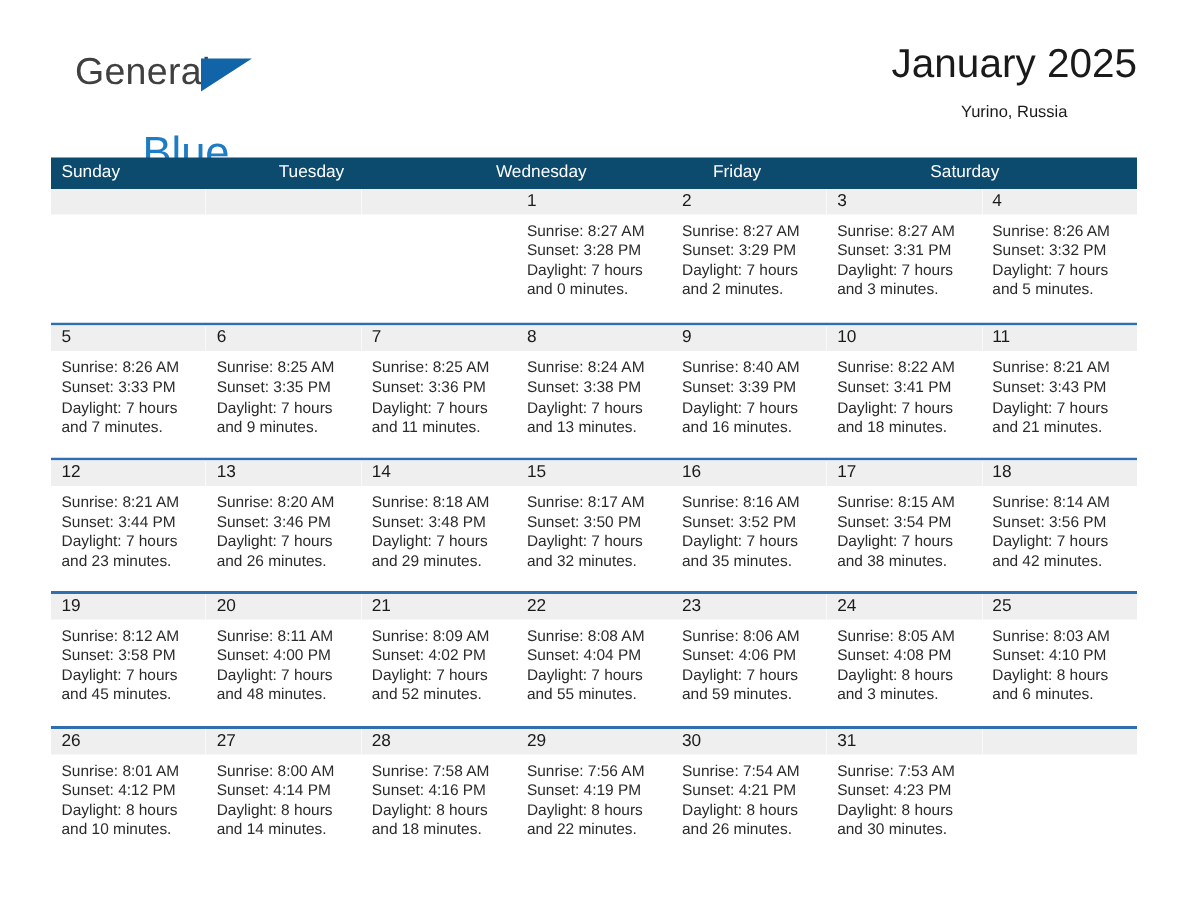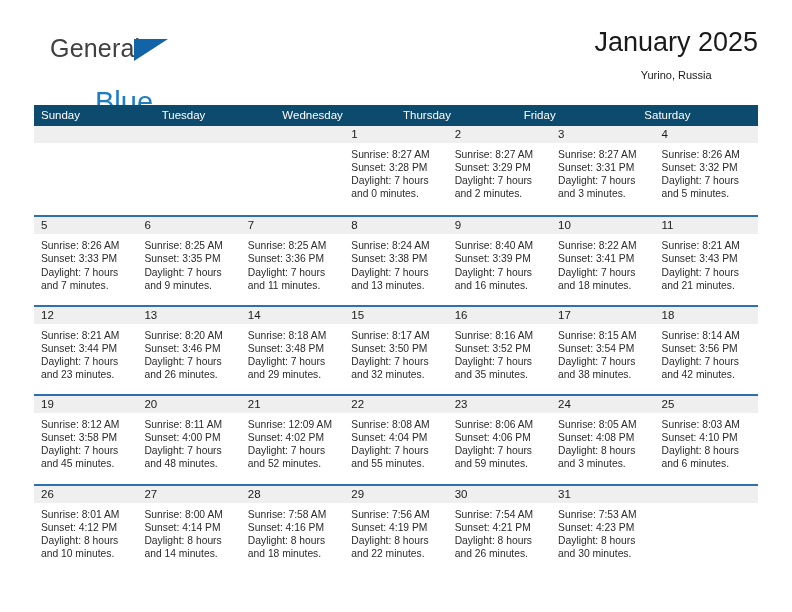--- a/index.html
+++ b/index.html
@@ -172,21 +172,20 @@
       <div class="cal-subtitle">Yurino, Russia</div>
     </div>
 
   </div>
 
   <div class="calendar">
     <div class="weekday-row" id="weekday-row">
         <div class="weekday">Sunday</div>
         <div class="weekday">Tuesday</div>
         <div class="weekday">Wednesday</div>
-        <div class="weekday">Thursday</div>
         <div class="weekday">Friday</div>
         <div class="weekday">Saturday</div>
       </div>
     <div id="weeks-container">
         <div class="week-row first">
           <div class="day-cell empty">
             <div class="daynum-band">
               <span class="daynum"></span>
             </div>
           </div>
@@ -424,21 +423,21 @@
               <div>Sunset: 4:00 PM</div>
               <div>Daylight: 7 hours</div>
               <div>and 48 minutes.</div>
             </div>
           </div>
           <div class="day-cell">
             <div class="daynum-band">
               <span class="daynum">21</span>
             </div>
             <div class="day-info">
-              <div>Sunrise: 12:09 AM</div>
+              <div>Sunrise: 8:09 AM</div>
               <div>Sunset: 4:02 PM</div>
               <div>Daylight: 7 hours</div>
               <div>and 52 minutes.</div>
             </div>
           </div>
           <div class="day-cell">
             <div class="daynum-band">
               <span class="daynum">22</span>
             </div>
             <div class="day-info">

